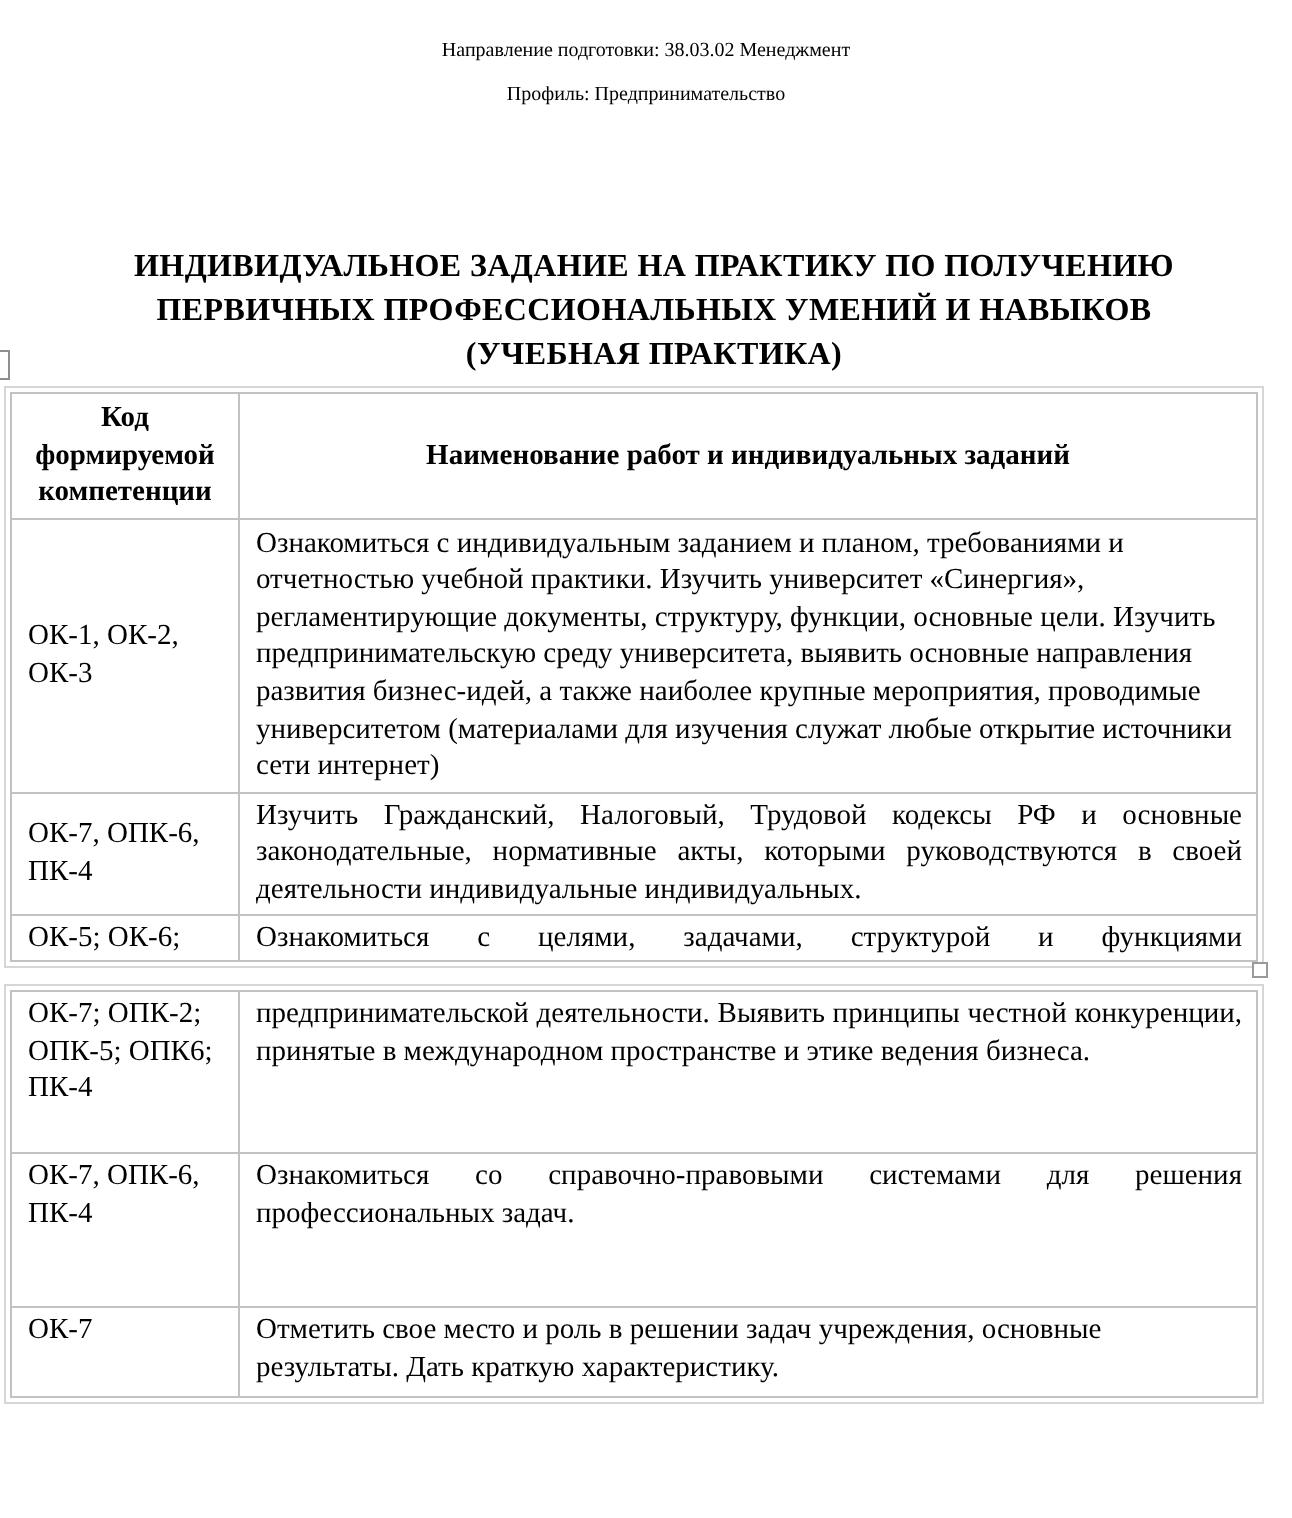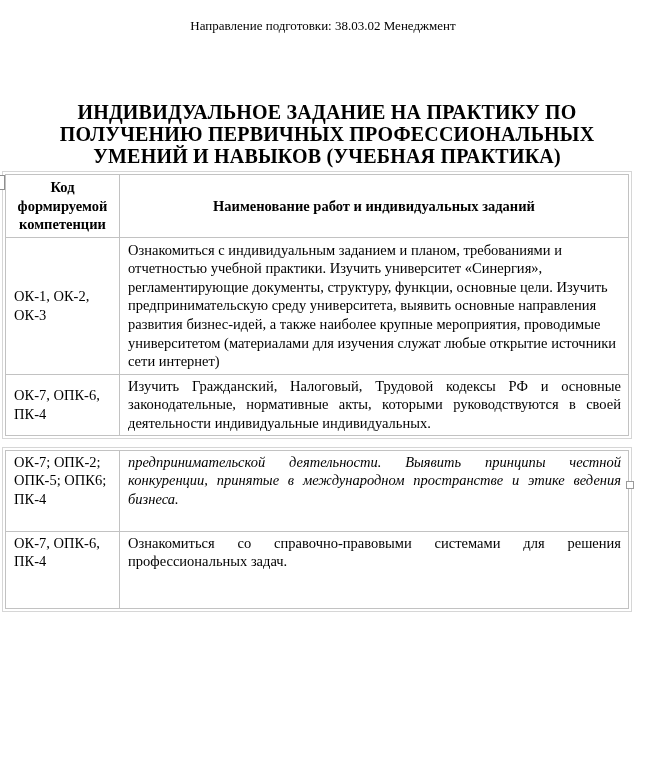--- a/index.html
+++ b/index.html
@@ -18,30 +18,30 @@
   .page {
     position: relative;
     width: 646px;
     height: 759px;
   }
 
   
   .doc-header {
     padding-top: 15px;
     text-align: center;
-    font-size: 13px;
+    font-size: 10px;
     line-height: 22px;
   }
 
   
   .doc-title {
     margin-top: 64px;
     padding: 0 28px 0 36px;
     text-align: center;
-    font-size: 20px;
+    font-size: 16px;
     font-weight: bold;
     line-height: 22px;
     letter-spacing: 0.2px;
   }
 
   
   .doc-table {
     border-collapse: collapse;
     table-layout: fixed;
     margin-left: 5px;
@@ -73,21 +73,21 @@
   .code { }
   #table-1 td { vertical-align: middle; }
   #table-2 td { vertical-align: top; }
 
   
   #table-1 thead tr          { height: 58px; }
   #table-1 tbody tr:nth-child(1) .task { text-align: left; height: 132px; }
   #table-1 tbody tr:nth-child(2) .task { text-align: justify; height: 54px; }
   #table-1 tbody tr:nth-child(3) .task { text-align: justify; text-align-last: justify; height: 17px; }
 
-  #table-2 tbody tr:nth-child(1) .task { text-align: justify; height: 76px; font-style: italic; }
+  #table-2 tbody tr:nth-child(1) .task { text-align: justify; height: 76px; }
   #table-2 tbody tr:nth-child(2) .task { text-align: justify; height: 72px; }
   #table-2 tbody tr:nth-child(3) .task { text-align: left; height: 40px; }
   #table-2 tbody tr:nth-child(4) .task { text-align: justify; height: 38px; }
 
   
   .handle-left {
     position: absolute;
     left: -7px;
     top: 175px;
     width: 12px;
@@ -107,20 +107,21 @@
     box-sizing: border-box;
   }
 </style>
 </head>
 <body>
 
 <div class="page">
 
   <div class="doc-header">
     <div>Направление подготовки: 38.03.02 Менеджмент</div>
+    <div>Профиль: Предпринимательство</div>
   </div>
 
   <div class="doc-title">ИНДИВИДУАЛЬНОЕ ЗАДАНИЕ НА ПРАКТИКУ ПО ПОЛУЧЕНИЮ ПЕРВИЧНЫХ ПРОФЕССИОНАЛЬНЫХ УМЕНИЙ И НАВЫКОВ (УЧЕБНАЯ ПРАКТИКА)</div>
 
   <div class="handle-left"></div>
 
   <table class="doc-table" id="table-1">
     <colgroup>
         <col class="col-code">
         <col class="col-task">
@@ -135,20 +136,24 @@
   <tr>
     <td class="code">ОК-1, ОК-2, ОК-3</td>
     <td class="task">Ознакомиться с индивидуальным заданием и планом, требованиями и отчетностью учебной практики. Изучить университет «Синергия», регламентирующие документы, структуру, функции, основные цели. Изучить предпринимательскую среду университета, выявить основные направления развития бизнес-идей, а также наиболее крупные мероприятия, проводимые университетом (материалами для изучения служат любые открытие источники сети интернет)</td>
   </tr>
 
   <tr>
     <td class="code">ОК-7, ОПК-6, ПК-4</td>
     <td class="task">Изучить Гражданский, Налоговый, Трудовой кодексы РФ и основные законодательные, нормативные акты, которыми руководствуются в своей деятельности индивидуальные индивидуальных.</td>
   </tr>
 
+  <tr>
+    <td class="code">ОК-5; ОК-6;</td>
+    <td class="task">Ознакомиться с целями, задачами, структурой и функциями</td>
+  </tr>
 </tbody>
   </table>
 
   <div class="handle-right"></div>
 
   <table class="doc-table" id="table-2">
     <colgroup>
         <col class="col-code">
         <col class="col-task">
       </colgroup>
@@ -157,16 +162,20 @@
     <td class="code">ОК-7; ОПК-2; ОПК-5; ОПК6; ПК-4</td>
     <td class="task">предпринимательской деятельности. Выявить принципы честной конкуренции, принятые в международном пространстве и этике ведения бизнеса.</td>
   </tr>
 
 
   <tr>
     <td class="code">ОК-7, ОПК-6, ПК-4</td>
     <td class="task">Ознакомиться со справочно-правовыми системами для решения профессиональных задач.</td>
   </tr>
 
+  <tr>
+    <td class="code">ОК-7</td>
+    <td class="task">Отметить свое место и роль в решении задач учреждения, основные результаты. Дать краткую характеристику.</td>
+  </tr>
 </tbody>
   </table>
 
 </div>
 
 </body></html>

